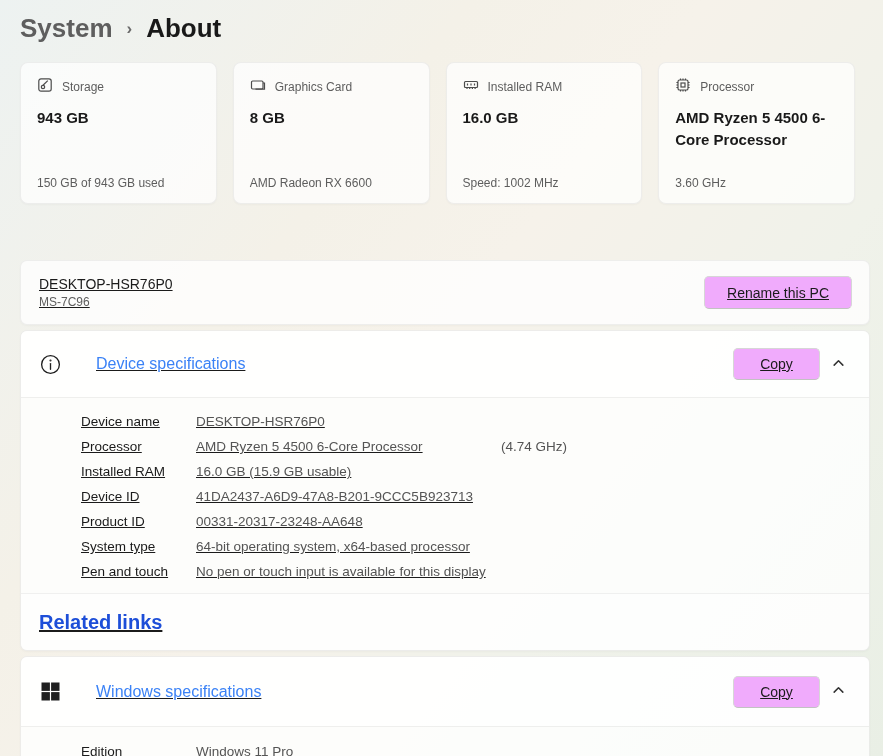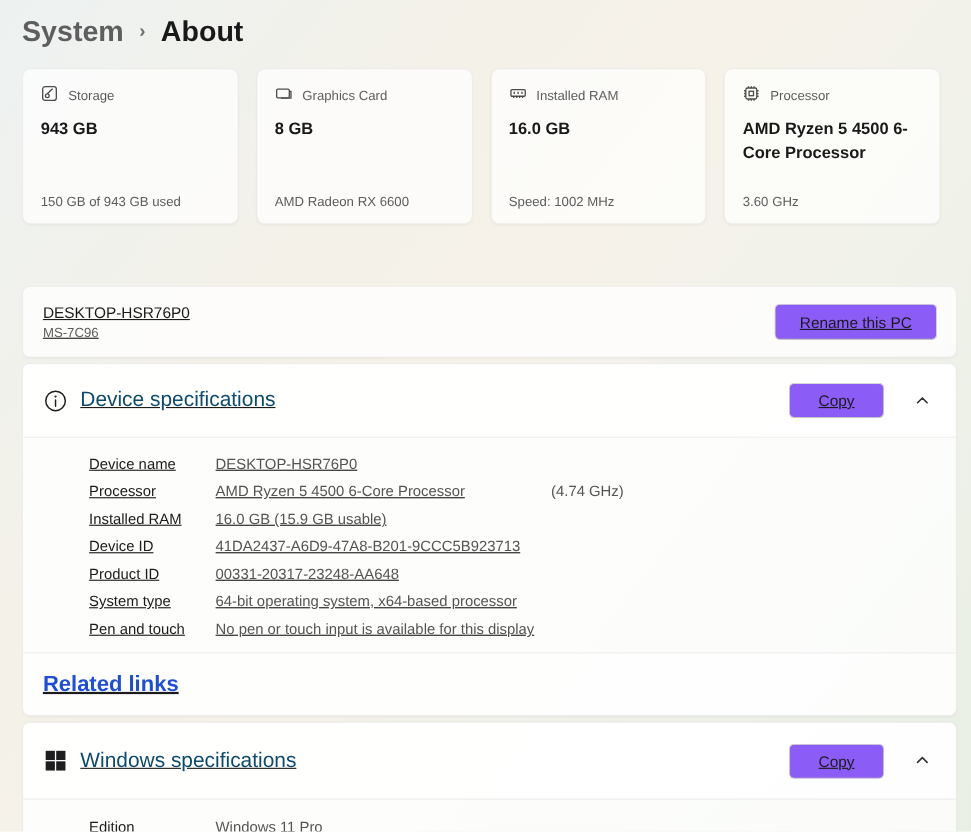--- a/index.html
+++ b/index.html
@@ -37,33 +37,33 @@
     text-decoration:underline;
   }
 
   
   .device-card { margin-top:56px; height:65px; display:flex; align-items:center; justify-content:space-between; padding:0 17px 0 18px; background:rgba(255,255,255,0.78); }
   .device-name { font-size:14px; color:#1b1b1b; }
   .device-model { font-size:12px; color:#5d5d5d; margin-top:3px; }
 
   .btn {
     font-family:inherit; font-size:14px; color:#1b1b1b;
-    background:#8b5cf6; border:1px solid #d6d6d6; border-bottom-color:#c2c2c2;
+    background:#f0abfc; border:1px solid #d6d6d6; border-bottom-color:#c2c2c2;
     border-radius:5px; cursor:pointer; line-height:1;
   }
   .rename-btn { height:33px; padding:0 22px; }
   .copy-btn { height:32px; width:87px; }
 
   
   .expander { margin-top:5px; }
   .exp-header { height:66px; display:flex; align-items:center; padding:0 16px 0 18px; background:rgba(255,255,255,0.82); cursor:pointer; }
   .exp-header.win { height:69px; }
   .exp-icon { width:22px; height:22px; display:flex; align-items:center; justify-content:center; color:#1f1f1f; }
-  .exp-title { font-size:19px; color:#0c4a6e; margin-left:12px; flex:1; }
-  .exp-actions { display:flex; align-items:center; gap:19px; }
+  .exp-title { font-size:16px; color:#3b82f6; margin-left:35px; flex:1; }
+  .exp-actions { display:flex; gap:3px; }
   .chev { width:30px; height:30px; display:flex; align-items:center; justify-content:center; cursor:pointer; color:#333; }
 
   .exp-body { border-top:1px solid rgba(0,0,0,0.055); background:rgba(255,255,255,0.42); }
   .spec-table { padding:11px 0 9px 0; }
   .spec-row { display:flex; height:25px; align-items:center; padding-left:60px; font-size:13.5px; }
   .spec-label { width:115px; flex:none; color:#1b1b1b; }
   .spec-value { color:#545454; }
   .spec-extra { color:#545454; position:absolute; left:480px; }
   .spec-row { position:relative; }
 

